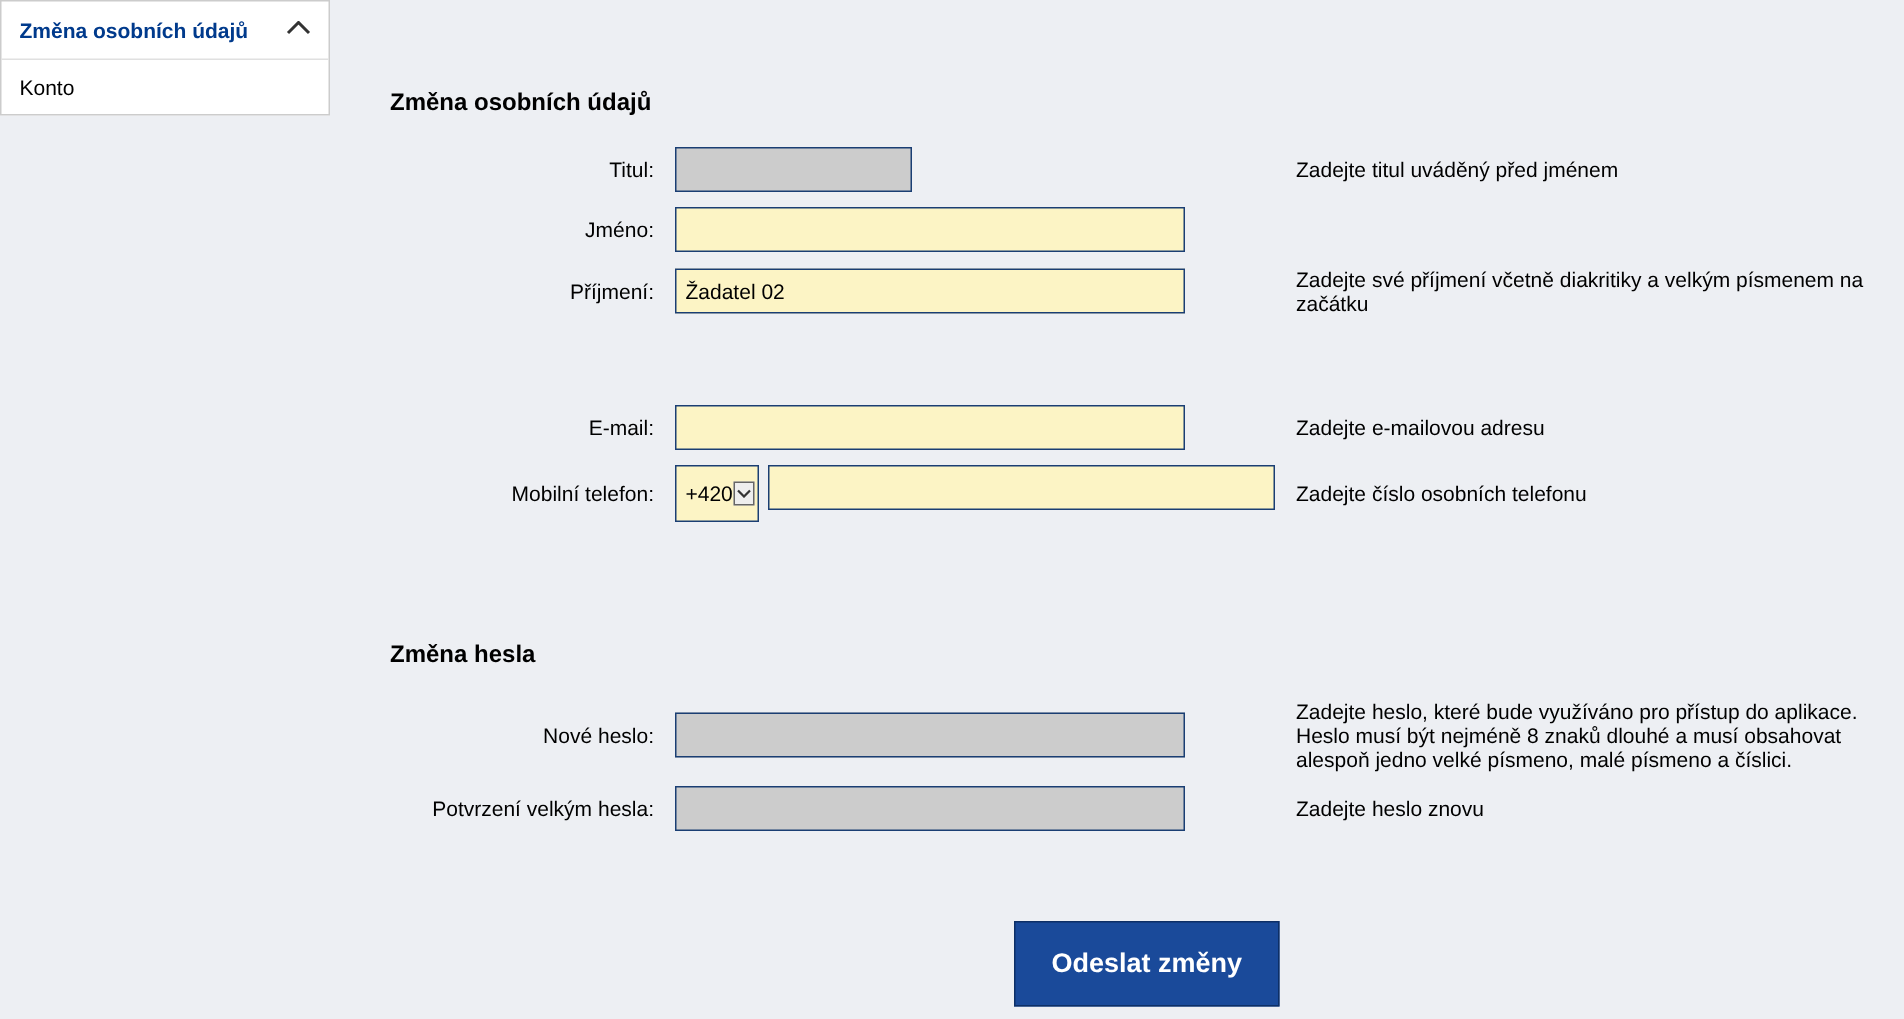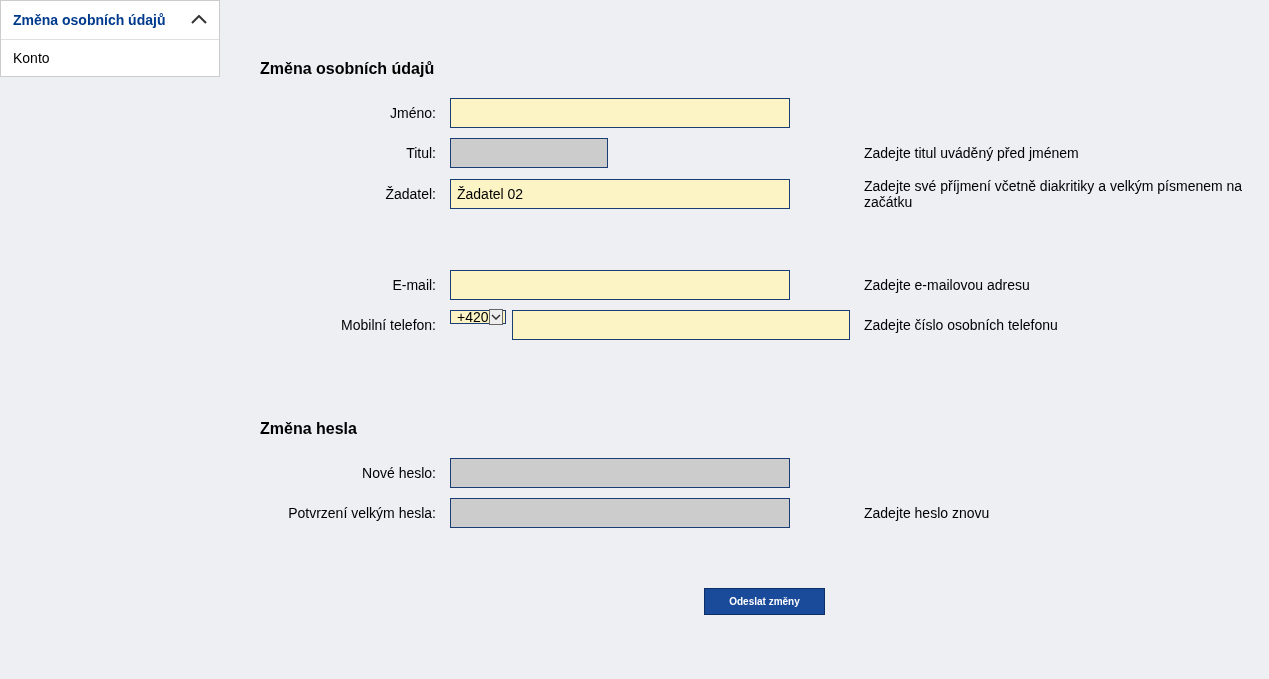--- a/index.html
+++ b/index.html
@@ -90,21 +90,21 @@
     input.required {
       background: #fcf4c5;
     }
     input.short {
       width: 158px;
     }
     input.full {
       width: 340px;
     }
     .phone-prefix {
-      height: 14px;
+      height: 38px;
       width: 56px;
       border: 1px solid #1a3e73;
       background: #fcf4c5;
       display: flex;
       align-items: center;
       justify-content: space-between;
       padding: 0 2px 0 6px;
       font-size: 14px;
     }
     .phone-prefix .dd {
@@ -123,22 +123,22 @@
       background: #fcf4c5;
     }
     .submit-row {
       text-align: center;
       margin-top: 60px;
     }
     .submit-btn {
       background: #1a4a9a;
       color: #fff;
       border: 1px solid #0d2f66;
-      padding: 7px 24px;
-      font-size: 10px;
+      padding: 17px 24px;
+      font-size: 18px;
       font-weight: bold;
       cursor: pointer;
     }
     .spacer {
       height: 50px;
     }
   </style>
 </head>
 <body>
 
@@ -154,37 +154,37 @@
     </div>
     <div class="sidebar-item">
       <span>Konto</span>
     </div>
   </div>
 
   <div class="main">
     <h2 class="section-title">Změna osobních údajů</h2>
 
     <div class="form-row">
+      <div class="form-label">Titul:</div>
+      <div class="form-input-wrap">
+        <input type="text" class="short" value="" style="">
+      </div>
+      <div class="form-hint">Zadejte titul uváděný před jménem</div>
+    </div>
+
+    <div class="form-row">
       <div class="form-label">Jméno:</div>
       <div class="form-input-wrap">
         <input type="text" class="full required" value="" style="">
       </div>
       <div class="form-hint"></div>
     </div>
 
     <div class="form-row">
-      <div class="form-label">Titul:</div>
-      <div class="form-input-wrap">
-        <input type="text" class="short" value="" style="">
-      </div>
-      <div class="form-hint">Zadejte titul uváděný před jménem</div>
-    </div>
-
-    <div class="form-row">
-      <div class="form-label">Žadatel:</div>
+      <div class="form-label">Příjmení:</div>
       <div class="form-input-wrap">
         <input type="text" class="full required" value="Žadatel 02" style="">
       </div>
       <div class="form-hint">Zadejte své příjmení včetně diakritiky a velkým písmenem na začátku</div>
     </div>
 
 
     <div class="spacer"></div>
 
     <div class="form-row">
@@ -211,20 +211,21 @@
       <div class="form-hint">Zadejte číslo osobních telefonu</div>
     </div>
 
     <h2 class="section-title" style="margin-top:80px;">Změna hesla</h2>
 
     <div class="form-row">
       <div class="form-label">Nové heslo:</div>
       <div class="form-input-wrap">
         <input type="password" class="full" value="" style="">
       </div>
+      <div class="form-hint">Zadejte heslo, které bude využíváno pro přístup do aplikace. Heslo musí být nejméně 8 znaků dlouhé a musí obsahovat alespoň jedno velké písmeno, malé písmeno a číslici.</div>
     </div>
 
     <div class="form-row">
       <div class="form-label">Potvrzení velkým hesla:</div>
       <div class="form-input-wrap">
         <input type="password" class="full" value="" style="">
       </div>
       <div class="form-hint">Zadejte heslo znovu</div>
     </div>
 

